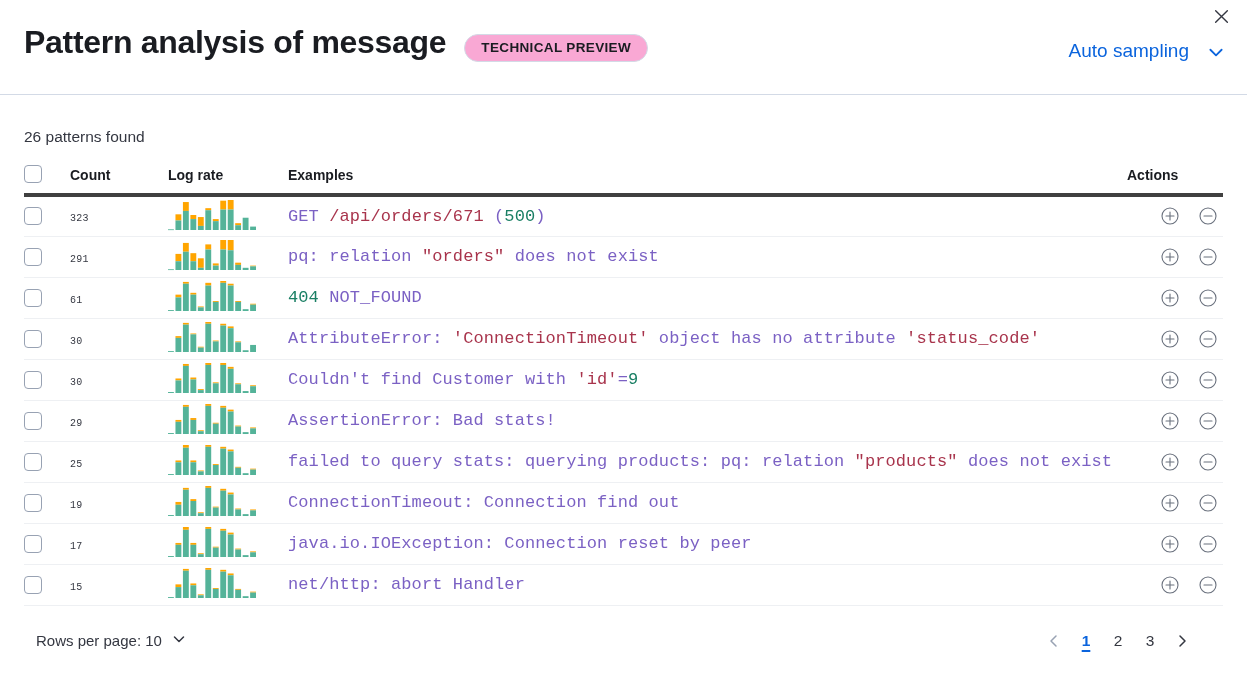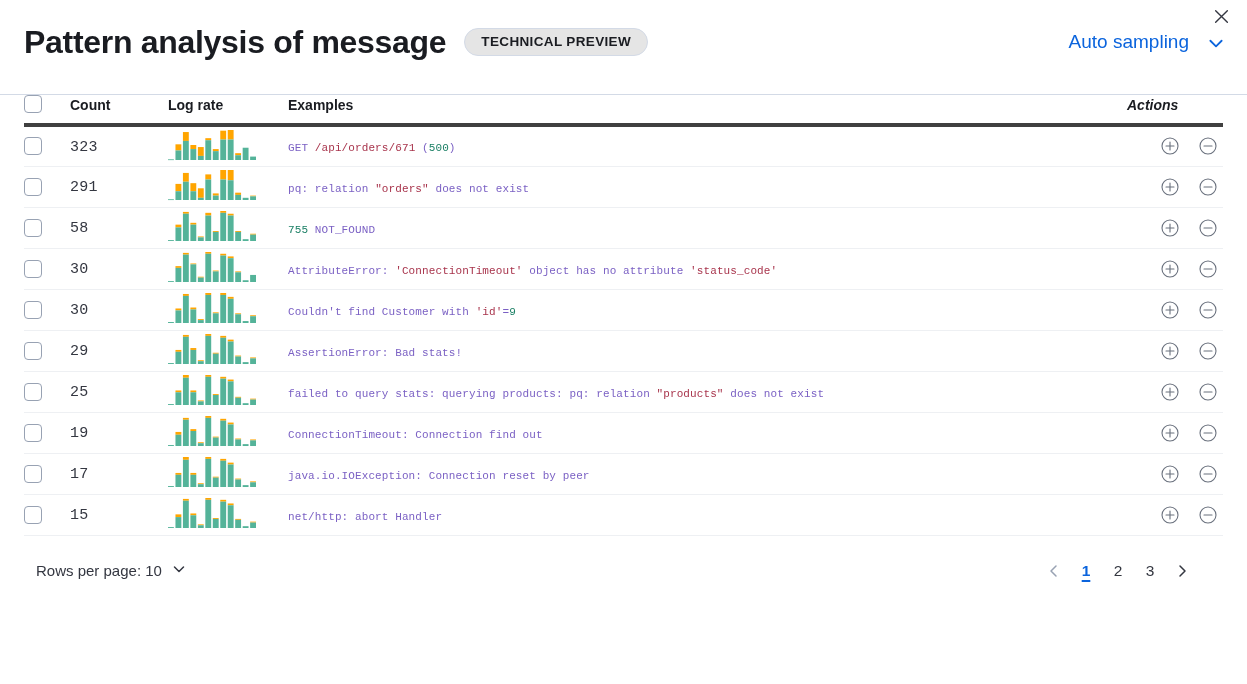--- a/index.html
+++ b/index.html
@@ -16,21 +16,21 @@
   .header {
     position: relative;
     height: 95px;
     border-bottom: 1px solid #d3dae6;
     padding: 0 24px;
     display: flex;
     align-items: flex-start;
   }
   .header-inner {
     display: flex;
-    align-items: center;
+    align-items: flex-end;
     width: 100%;
     margin-top: 22px;
   }
   .page-title {
     font-size: 32px;
     font-weight: 700;
     letter-spacing: -0.3px;
     color: #1a1c21;
     line-height: 40px;
     white-space: nowrap;
@@ -39,21 +39,21 @@
     margin-left: 18px;
     border: 1px solid #d3dae6;
     border-radius: 999px;
     padding: 6px 16px 7px;
     font-size: 13.5px;
     font-weight: 700;
     letter-spacing: 0.35px;
     color: #1a1c21;
     line-height: 1;
     white-space: nowrap;
-    background: #e5e5e5;
+    background: #f9a8d4;
   }
   .header-right {
     margin-left: auto;
     display: flex;
     align-items: center;
   }
   .auto-sampling {
     display: flex;
     align-items: center;
     gap: 18px;
@@ -104,44 +104,44 @@
     padding: 0;
     height: 41px;
     vertical-align: middle;
   }
   .col-check { width: 46px; }
   .col-count { width: 98px; }
   .col-rate  { width: 120px; }
   .col-ex    { width: auto; }
   .col-act   { width: 96px; }
 
-  th.th-actions { text-align: right; padding-right: 4px; font-style: italic; }
+  th.th-actions { text-align: right; padding-right: 4px; }
 
   .cb {
     width: 18px; height: 18px;
     border: 1px solid #98a2b3;
     border-radius: 4px;
     background: #fff;
     cursor: pointer;
     display: block;
   }
   .count-cell {
-    font-size: 15px;
+    font-size: 10px;
     color: #343741;
     font-family: "Liberation Mono", monospace;
     letter-spacing: 0.2px;
   }
 
   
   .spark { display: block; }
 
   
   .example {
     font-family: "Liberation Mono", monospace;
-    font-size: 11px;
+    font-size: 17px;
     letter-spacing: 0.1px;
     white-space: nowrap;
     color: #7b61c4;
   }
   .tk-default { color: #7b61c4; }
   .tk-str     { color: #a8344c; }
   .tk-num     { color: #1a7f64; }
 
   .actions {
     display: flex;
@@ -205,20 +205,21 @@
 
   <div class="close-btn">
     <svg width="17" height="17" viewBox="0 0 16 16" fill="none" stroke="#343741" stroke-width="1.3" stroke-linecap="round">
         <path d="M2.5 2.5l11 11M13.5 2.5l-11 11"></path>
       </svg>
   </div>
 </div>
 
 <div class="body">
 
+  <div class="patterns-found">26 patterns found</div>
 
   <table class="ptable">
     <colgroup>
       <col class="col-check">
         <col class="col-count">
         <col class="col-rate">
         <col class="col-ex">
         <col class="col-act">
     </colgroup>
     <thead>
@@ -323,21 +324,21 @@
                   <path d="M6 10h8" stroke-linecap="round"></path>
                 </svg>
               </span>
             </div>
           </td>
         </tr>
         <tr>
           <td>
             <span class="cb"></span>
           </td>
-          <td><span class="count-cell">58</span></td>
+          <td><span class="count-cell">61</span></td>
           <td><span><svg class="spark" width="88" height="33" viewBox="0 0 88 33">
                 <rect x="0.00" y="29.09" width="5.87" height="0.91" fill="#54b399"></rect>
                 <rect x="7.47" y="13.64" width="5.87" height="2.73" fill="#ffa500"></rect>
                 <rect x="7.47" y="16.36" width="5.87" height="13.64" fill="#54b399"></rect>
                 <rect x="14.93" y="0.91" width="5.87" height="1.82" fill="#ffa500"></rect>
                 <rect x="14.93" y="2.73" width="5.87" height="27.27" fill="#54b399"></rect>
                 <rect x="22.40" y="11.82" width="5.87" height="1.82" fill="#ffa500"></rect>
                 <rect x="22.40" y="13.64" width="5.87" height="16.36" fill="#54b399"></rect>
                 <rect x="29.87" y="25.45" width="5.87" height="0.91" fill="#ffa500"></rect>
                 <rect x="29.87" y="26.36" width="5.87" height="3.64" fill="#54b399"></rect>
@@ -348,21 +349,21 @@
                 <rect x="52.27" y="-0.00" width="5.87" height="1.82" fill="#ffa500"></rect>
                 <rect x="52.27" y="1.82" width="5.87" height="28.18" fill="#54b399"></rect>
                 <rect x="59.73" y="2.73" width="5.87" height="1.82" fill="#ffa500"></rect>
                 <rect x="59.73" y="4.55" width="5.87" height="25.45" fill="#54b399"></rect>
                 <rect x="67.20" y="20.00" width="5.87" height="0.91" fill="#ffa500"></rect>
                 <rect x="67.20" y="20.91" width="5.87" height="9.09" fill="#54b399"></rect>
                 <rect x="74.67" y="28.18" width="5.87" height="1.82" fill="#54b399"></rect>
                 <rect x="82.13" y="22.73" width="5.87" height="0.91" fill="#ffa500"></rect>
                 <rect x="82.13" y="23.64" width="5.87" height="6.36" fill="#54b399"></rect>
               </svg></span></td>
-          <td><span class="example"><span class="tk-num">755</span><span class="tk-default"> NOT_FOUND</span></span></td>
+          <td><span class="example"><span class="tk-num">404</span><span class="tk-default"> NOT_FOUND</span></span></td>
           <td>
             <div class="actions">
               <span class="icon-btn">
                 <svg width="20" height="20" viewBox="0 0 20 20" fill="none" stroke="#69707d" stroke-width="1.1">
                   <circle cx="10" cy="10" r="8"></circle>
                   <path d="M10 6v8M6 10h8" stroke-linecap="round"></path>
                 </svg>
               </span>
               <span class="icon-btn">
                 <svg width="20" height="20" viewBox="0 0 20 20" fill="none" stroke="#69707d" stroke-width="1.1">

